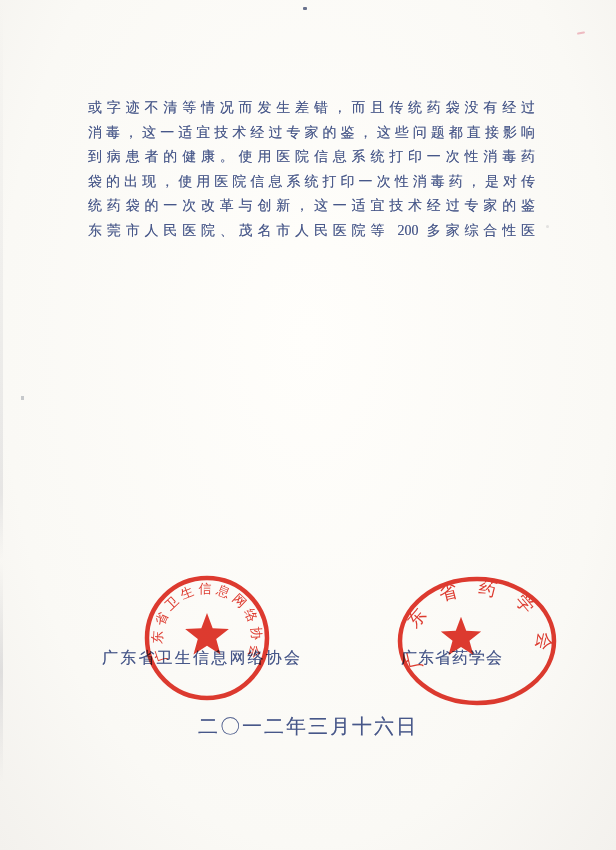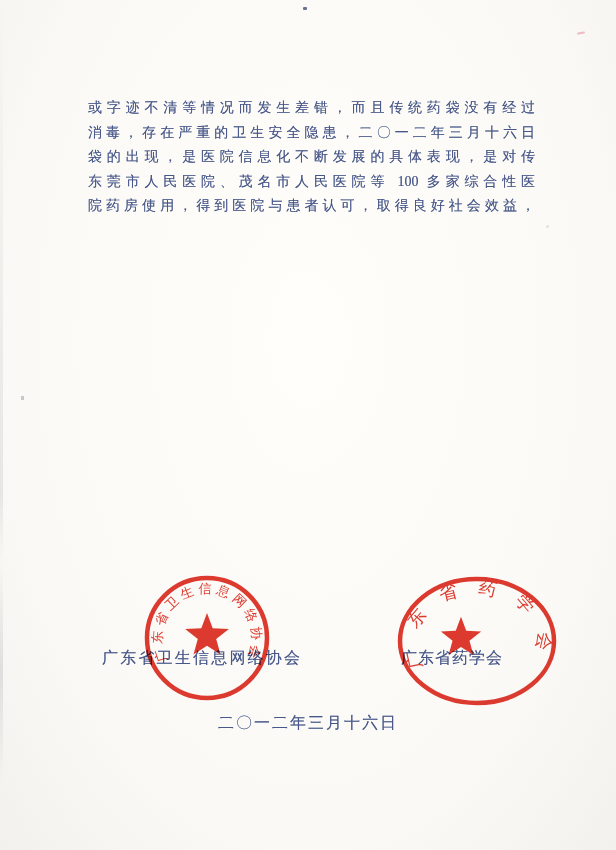--- a/index.html
+++ b/index.html
@@ -31,21 +31,21 @@
   .para-line.last{text-align-last:left;letter-spacing:1.2px;}
   
   .org-name{
     position:absolute;top:648px;color:var(--ink);font-size:16px;
     text-shadow:0 0 .4px rgba(71,87,137,.5);white-space:nowrap;
   }
   .org-left{left:102px;letter-spacing:2.2px;}
   .org-right{left:401px;letter-spacing:1px;}
   .doc-date{
     position:absolute;top:713px;left:0;width:616px;text-align:center;
-    color:var(--ink);font-size:16px;letter-spacing:2px;
+    color:var(--ink);font-size:20px;letter-spacing:2px;
     text-shadow:0 0 .4px rgba(71,87,137,.5);
   }
   
   .seal{position:absolute;mix-blend-mode:multiply;opacity:.92;}
   .seal-left{left:137px;top:568px;}
   .seal-right{left:392px;top:566px;}
   .seal-ring{fill:none;stroke:var(--seal);stroke-width:4.5;}
   .seal-star{fill:var(--seal);}
   .seal-text{fill:var(--seal);text-anchor:middle;font-family:"Liberation Serif","DejaVu Serif",serif;}
   .seal-text-left{font-size:13px;letter-spacing:4px;}
@@ -72,24 +72,25 @@
 <div class="page">
 
   <div class="artifact speck-top"></div>
   <div class="artifact dash-pink"></div>
   <div class="artifact speck-mid"></div>
   <div class="artifact speck-faint"></div>
   <div class="artifact edge-left"></div>
 
   <div class="paragraph">
     <div class="para-line">或字迹不清等情况而发生差错，而且传统药袋没有经过</div>
-    <div class="para-line">消毒，存在严重的卫生安全隐患，二〇一二年三月十六日</div>
-    <div class="para-line">袋的出现，是医院信息化不断发展的具体表现，是对传</div>
-    <div class="para-line">东莞市人民医院、茂名市人民医院等 100 多家综合性医</div>
-    <div class="para-line">院药房使用，得到医院与患者认可，取得良好社会效益，</div>
+    <div class="para-line">消毒，这一适宜技术经过专家的鉴，这些问题都直接影响</div>
+    <div class="para-line">到病患者的健康。使用医院信息系统打印一次性消毒药</div>
+    <div class="para-line">袋的出现，使用医院信息系统打印一次性消毒药，是对传</div>
+    <div class="para-line">统药袋的一次改革与创新，这一适宜技术经过专家的鉴</div>
+    <div class="para-line">东莞市人民医院、茂名市人民医院等 200 多家综合性医</div>
   </div>
 
   <div class="org-name org-left">广东省卫生信息网络协会</div>
   <div class="org-name org-right">广东省药学会</div>
 
   <svg class="seal seal-left" width="140" height="140" viewBox="-70 -70 140 140" xmlns="http://www.w3.org/2000/svg">
     <circle class="seal-ring" cx="0" cy="0" r="60"></circle>
     <polygon class="seal-star" transform="translate(0,-2)" points="0,-23 -5.7,-7.8 -21.9,-7.1 -9.2,3 -13.5,18.6 0,9.7 13.5,18.6 9.2,3 21.9,-7.1 5.7,-7.8"></polygon>
     <path id="arcL" d="M -38.97 22.5 A 45 45 0 1 1 38.97 22.5" fill="none"></path>
     <text class="seal-text seal-text-left">

